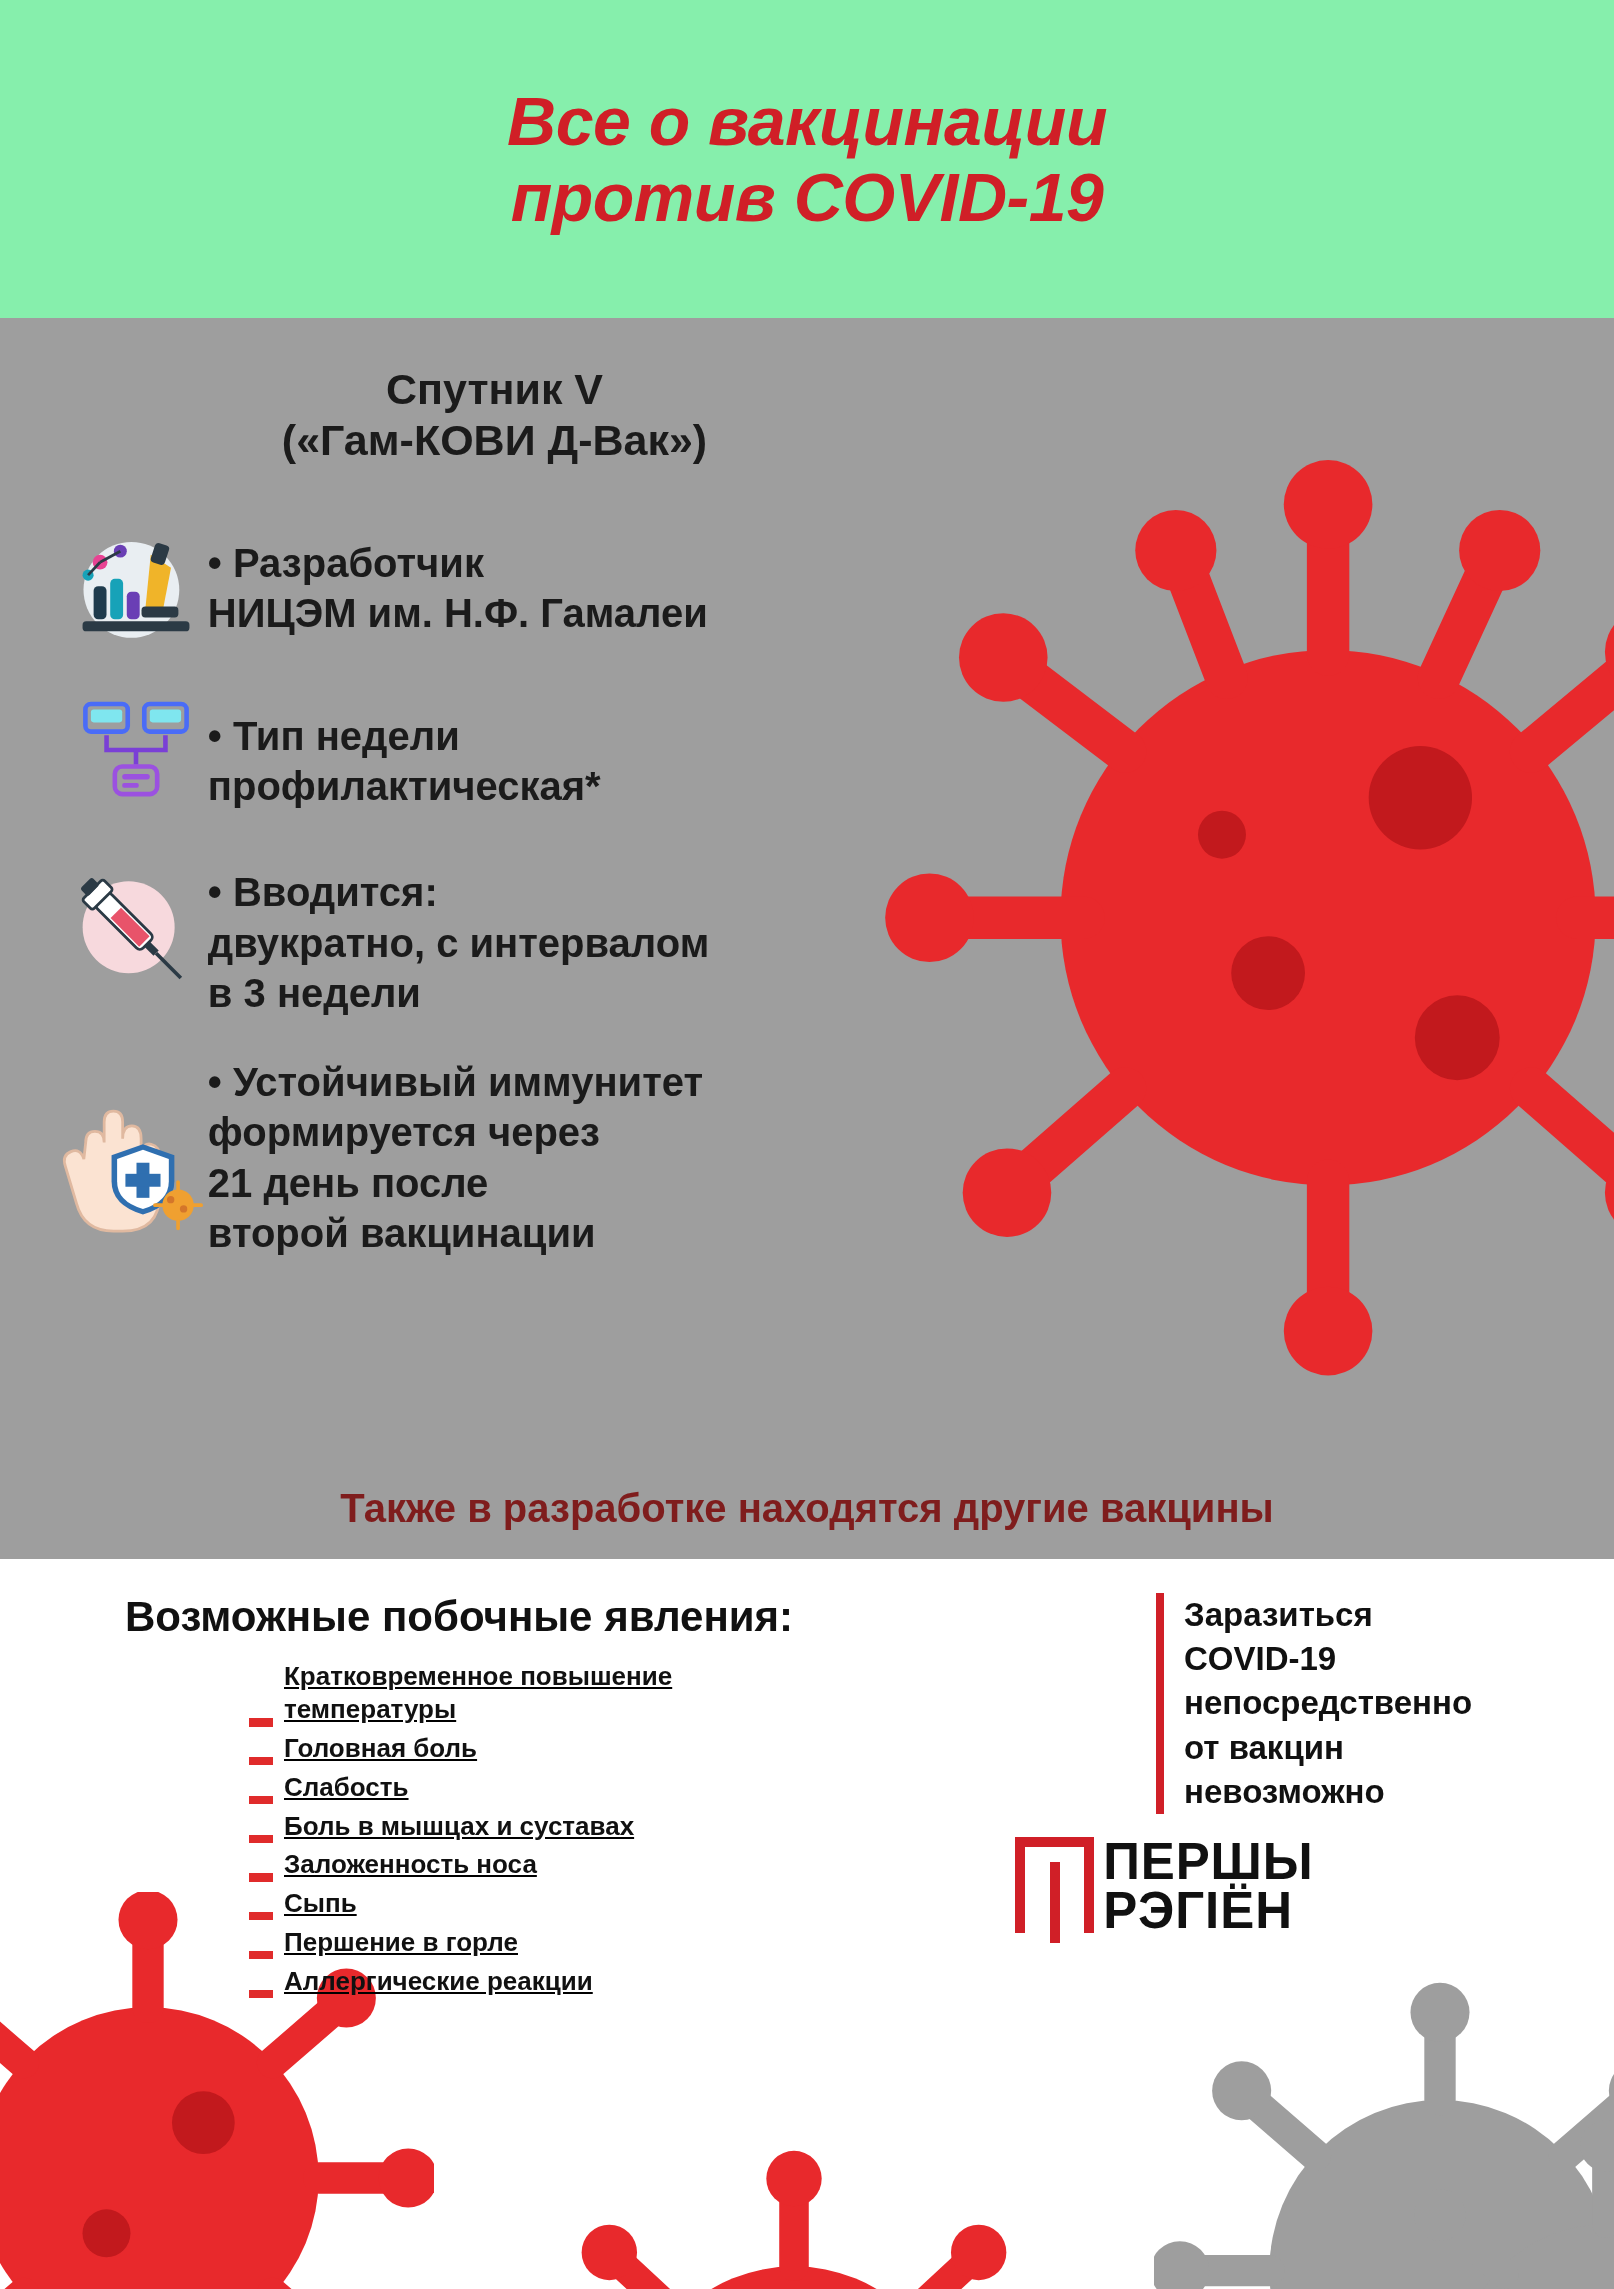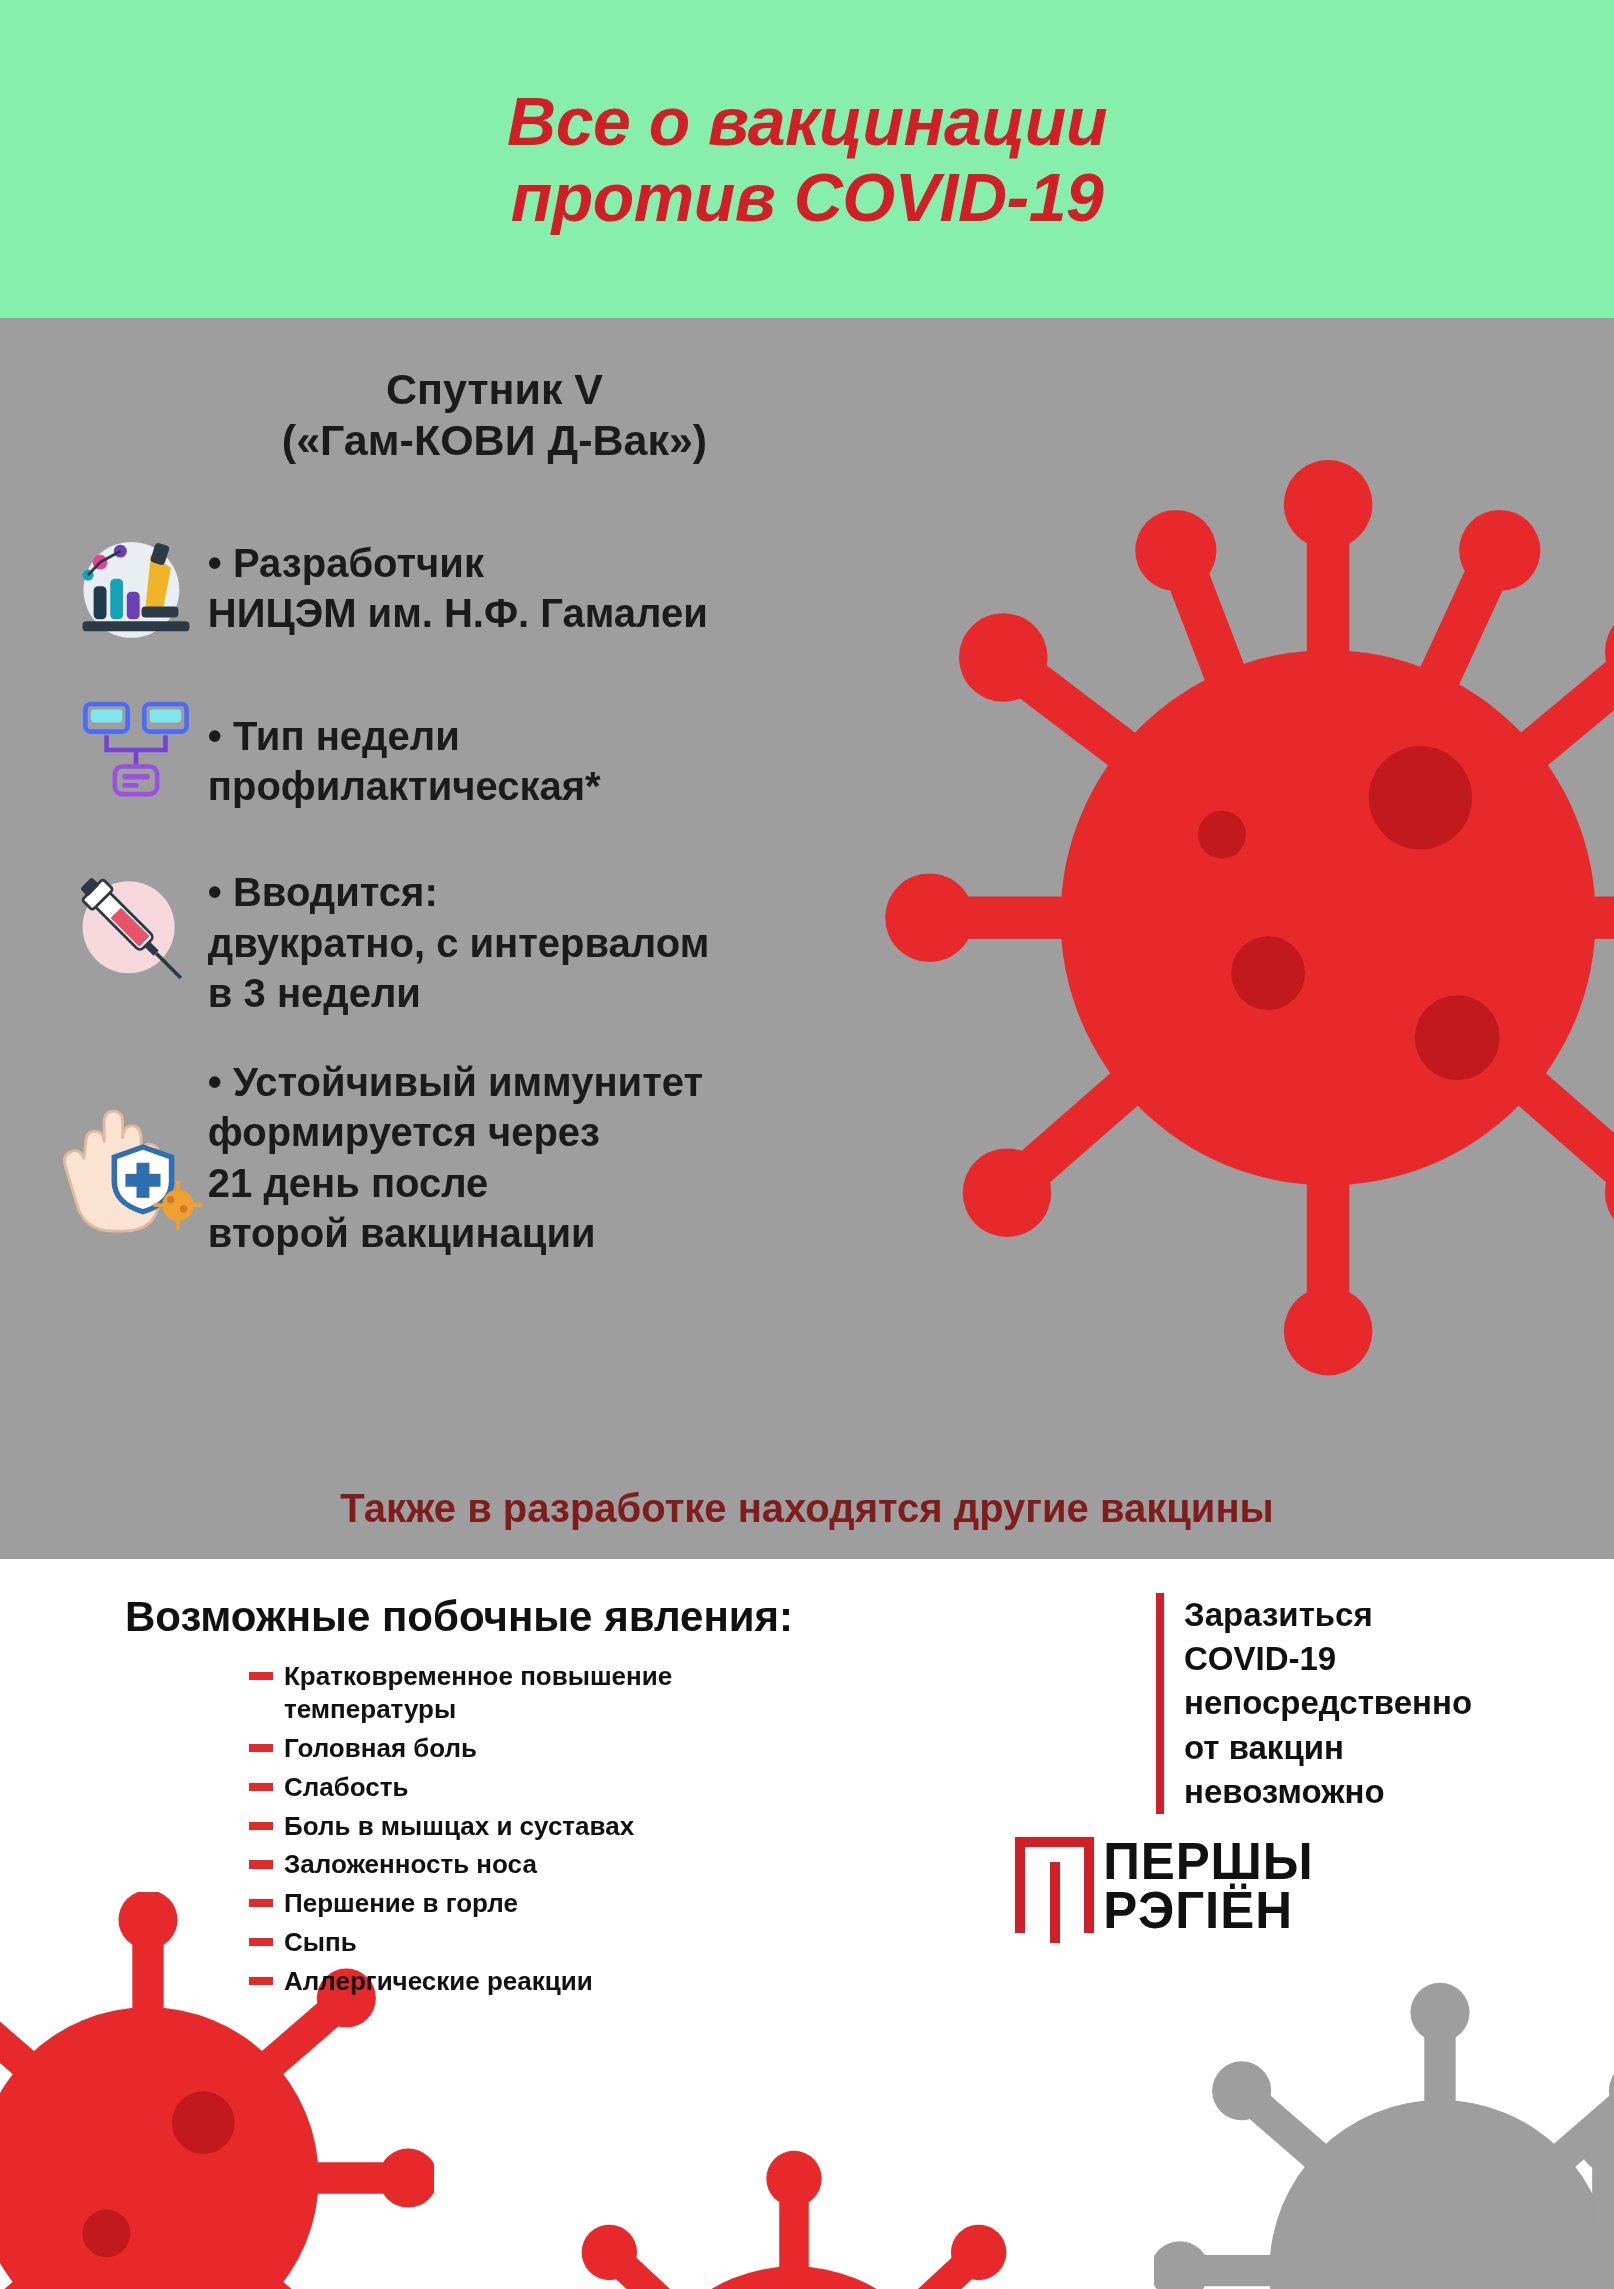--- a/index.html
+++ b/index.html
@@ -129,22 +129,23 @@
     font-weight: bold;
   }
   .side-list {
     position: absolute;
     top: 100px;
     left: 249px;
     width: 591px;
   }
   .side-item {
     display: flex;
-    align-items: flex-start;
+    align-items: flex-end;
     margin-bottom: 5.5px;
+    text-decoration: underline;
   }
   .dash {
     width: 24px;
     min-width: 24px;
     height: 8.3px;
     background: #e02b2b;
     margin-top: 12px;
     margin-right: 11px;
   }
   .side-item-text {
@@ -476,25 +477,25 @@
     <div class="side-item">
       <span class="dash"></span>
       <span class="side-item-text">Боль в мышцах и суставах</span>
     </div>
     <div class="side-item">
       <span class="dash"></span>
       <span class="side-item-text">Заложенность носа</span>
     </div>
     <div class="side-item">
       <span class="dash"></span>
+      <span class="side-item-text">Сыпь</span>
+    </div>
+    <div class="side-item">
+      <span class="dash"></span>
       <span class="side-item-text">Першение в горле</span>
-    </div>
-    <div class="side-item">
-      <span class="dash"></span>
-      <span class="side-item-text">Сыпь</span>
     </div>
     <div class="side-item">
       <span class="dash"></span>
       <span class="side-item-text">Аллергические реакции</span>
     </div>
   </div>
 
   <div class="note-box">
     <div class="note-text">
       <div>Заразиться</div>

